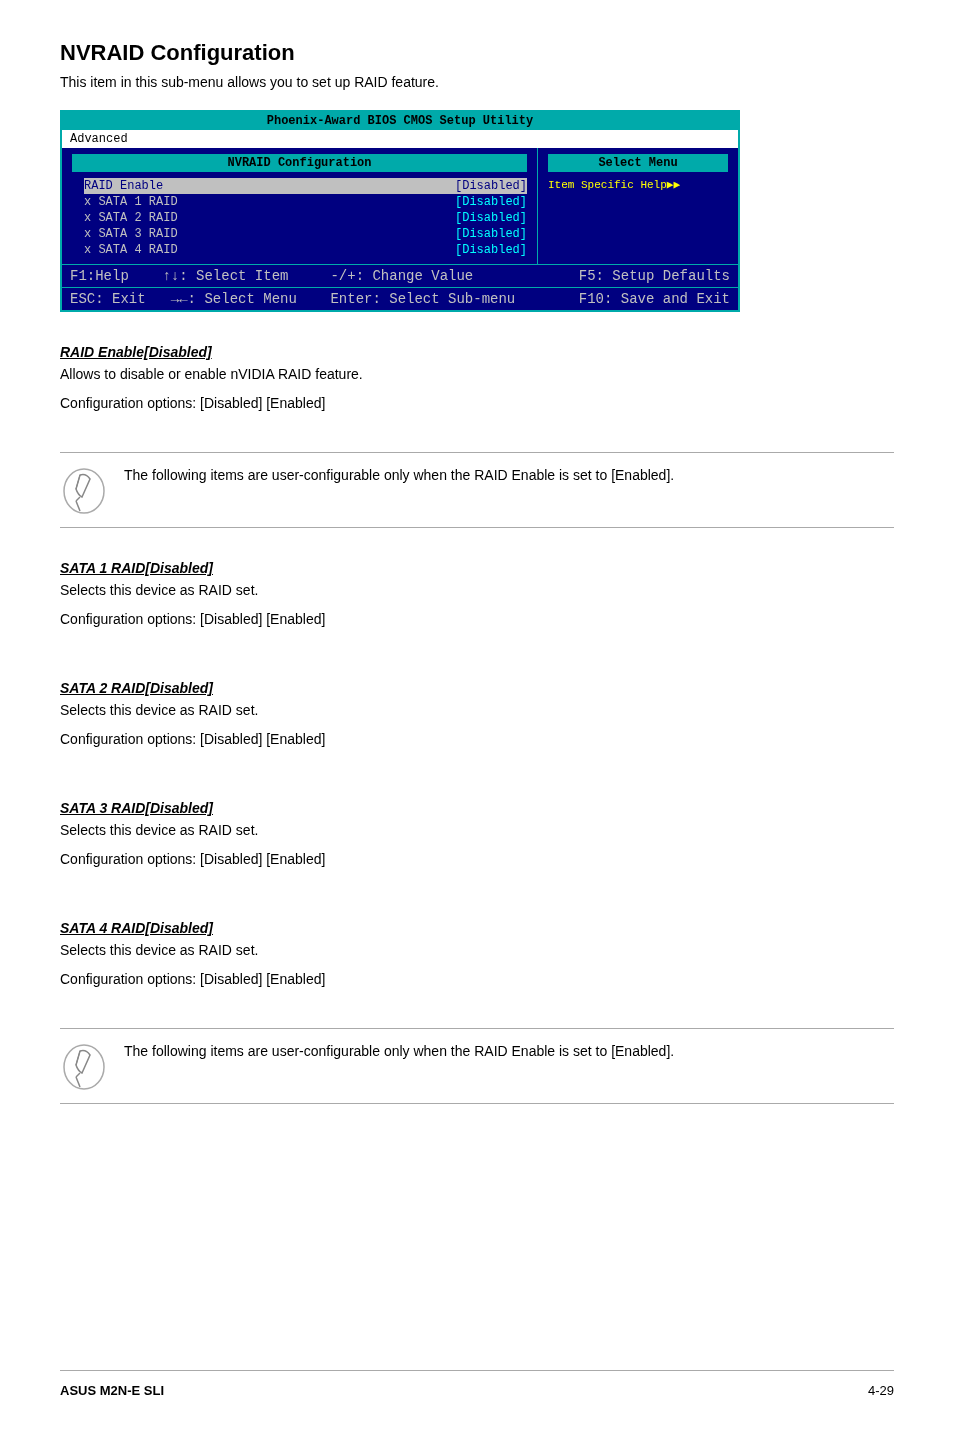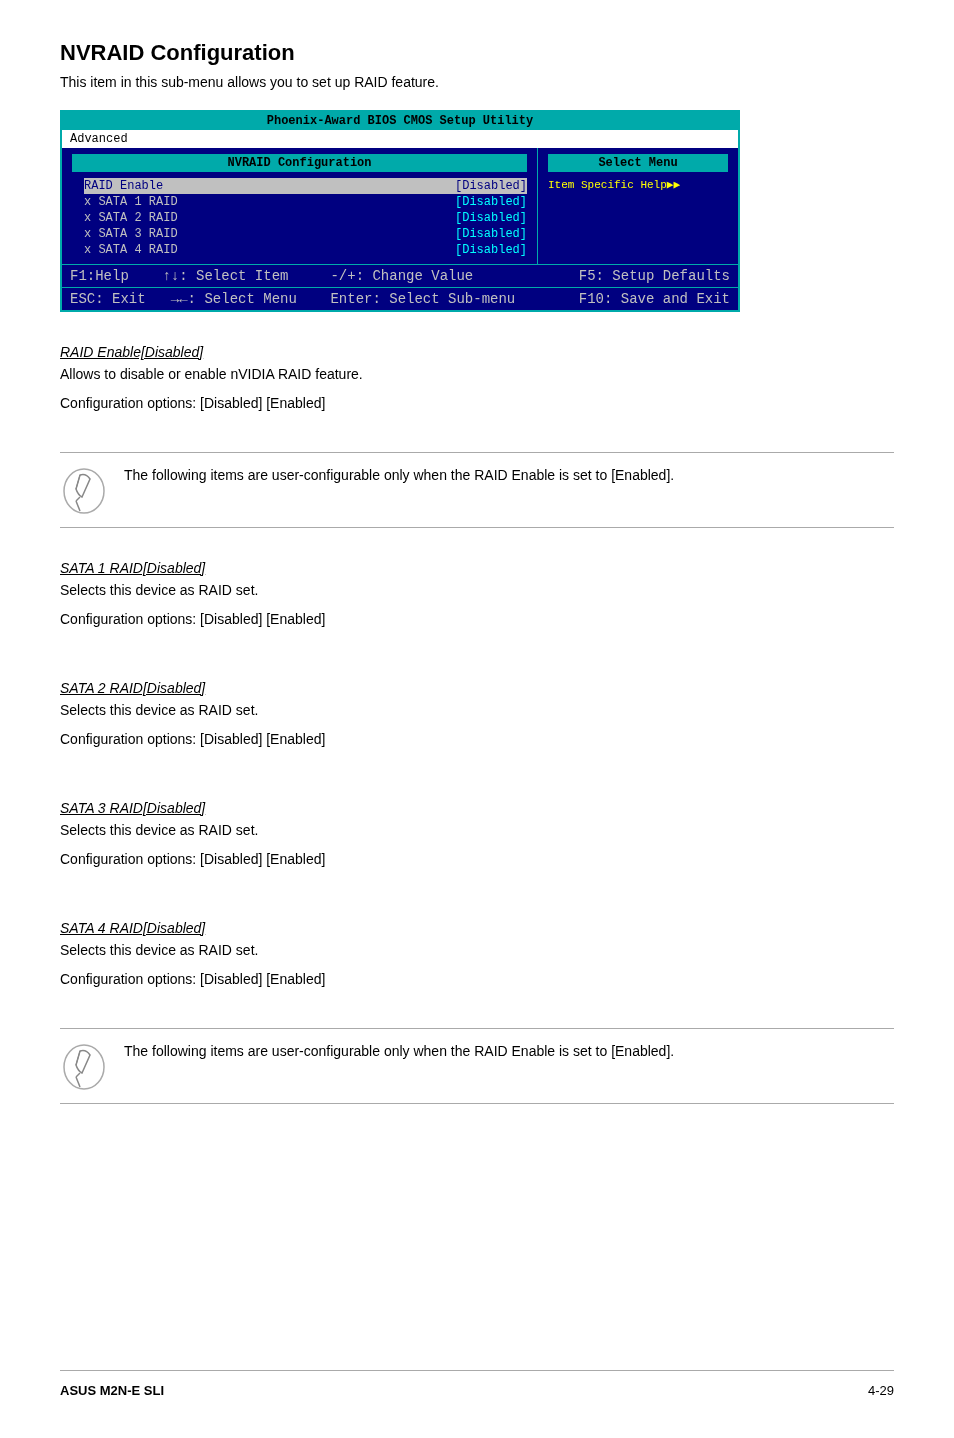--- a/index.html
+++ b/index.html
@@ -128,21 +128,21 @@
       justify-content: space-between;
       padding: 3px 8px;
       font-size: 14px;
       color: #c0c0c0;
     }
 
     
     .section-heading {
       font-style: italic;
       text-decoration: underline;
-      font-weight: normal;
+      font-weight: bold;
       font-size: 14px;
       margin-top: 32px;
       margin-bottom: 4px;
     }
 
     .section-body {
       font-size: 14px;
       line-height: 1.5;
       margin-left: 0;
       margin-bottom: 8px;

